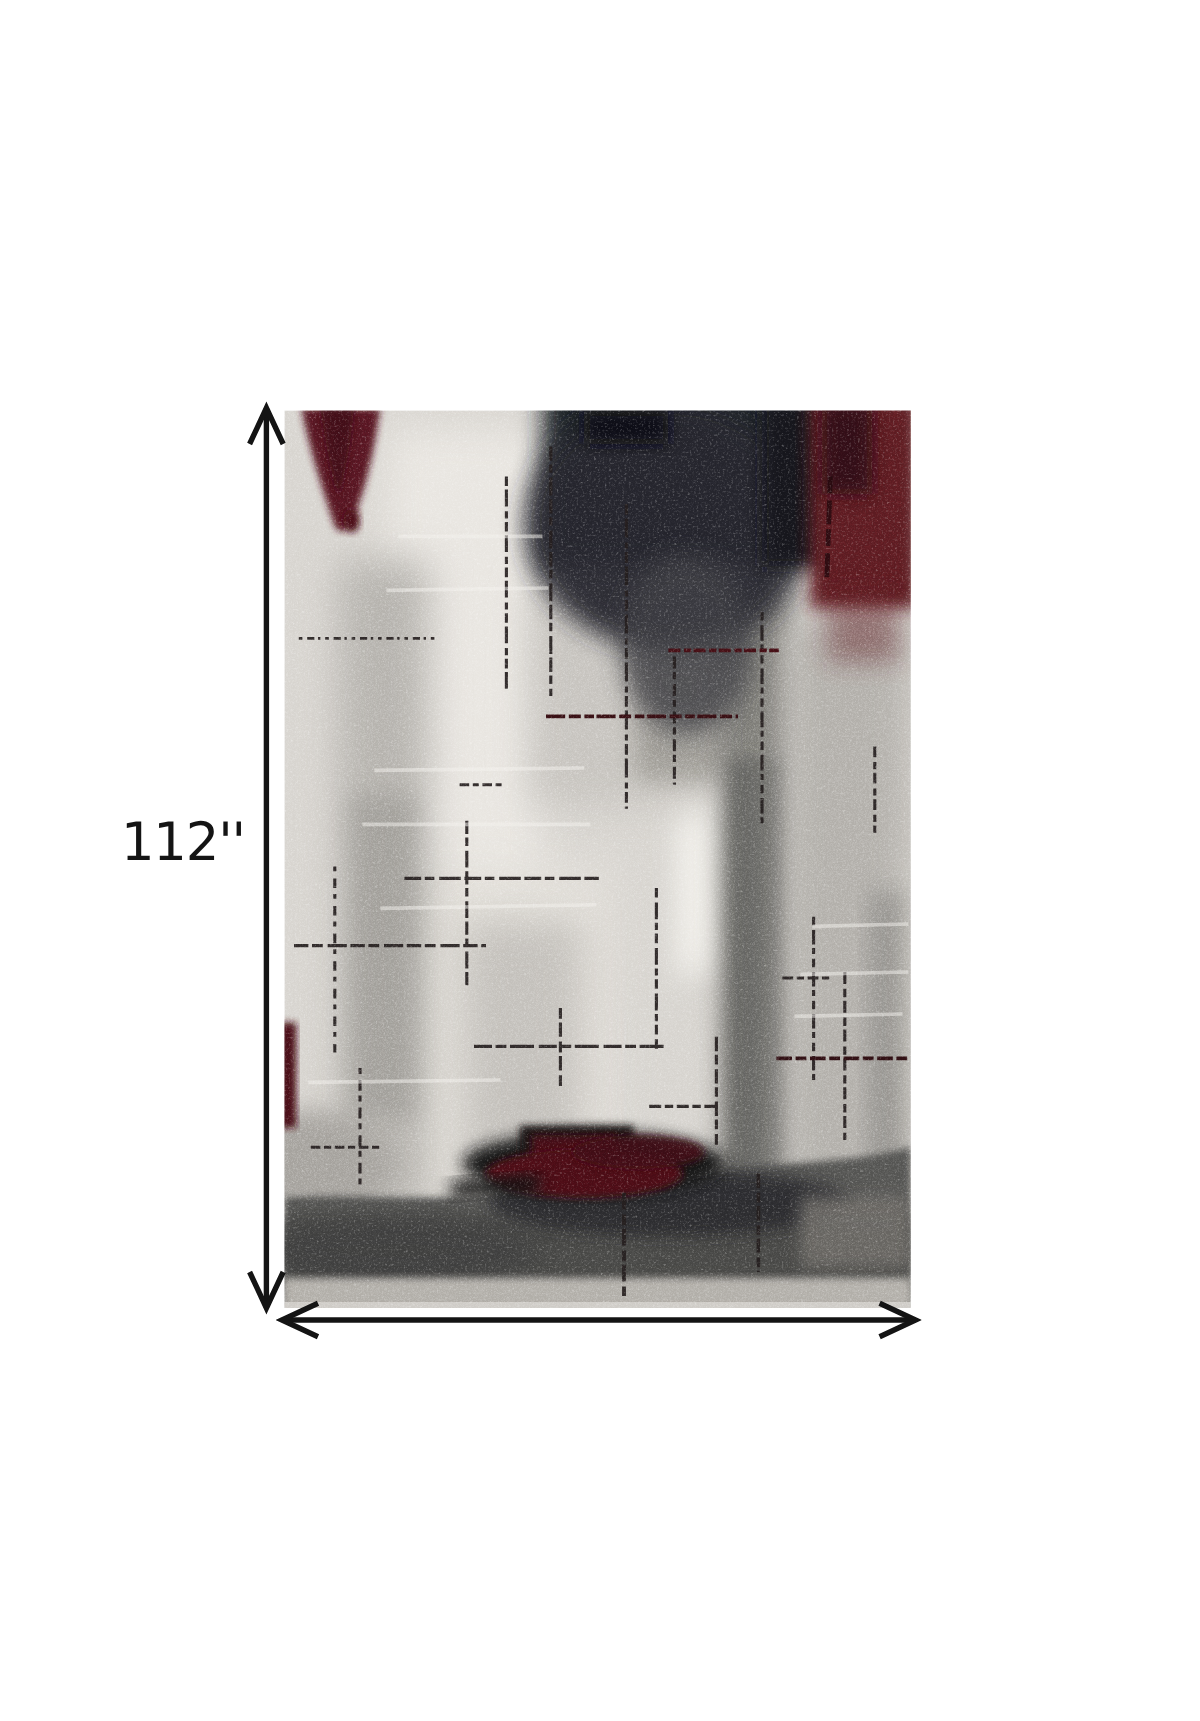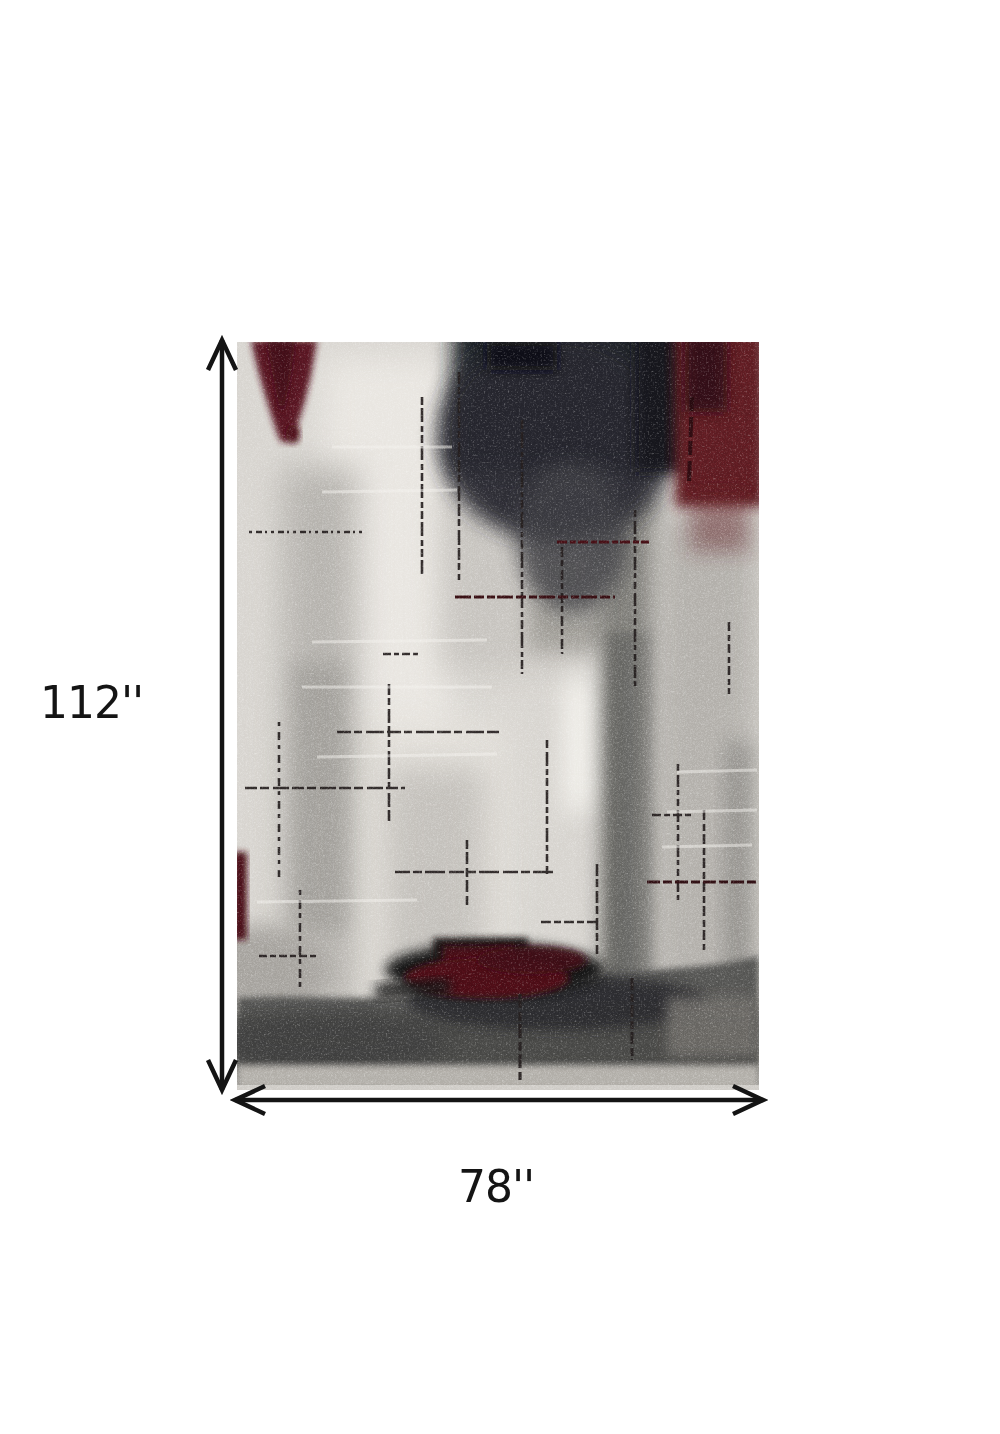--- a/index.html
+++ b/index.html
@@ -14,21 +14,21 @@
     position:absolute;left:237px;top:342px;width:522px;height:748px;
   }
   .dim-arrow{position:absolute;}
   .dim-arrow.vertical{left:200px;top:334px;}
   .dim-arrow.horizontal{left:230px;top:1078px;}
   .dim-label{
     position:absolute;
     font-size:44px;
     letter-spacing:-1px;
     color:#141414;
-    text-align:left;
+    text-align:right;
     line-height:44px;
     white-space:nowrap;
   }
   .dim-label.height{left:40px;top:681px;width:164px;}
   .dim-label.width{left:458px;top:1165px;width:164px;}
 </style>
 </head>
 <body>
 
 <div class="canvas">
@@ -192,15 +192,14 @@
 
   <svg class="dim-arrow horizontal" width="538" height="44" viewBox="0 0 538 44" aria-hidden="true">
     <g stroke="#141414" stroke-width="4.5" fill="none">
       <line x1="5" y1="22" x2="533" y2="22"></line>
       <path d="M 35 8 L 5 22 L 35 36"></path>
       <path d="M 503 8 L 533 22 L 503 36"></path>
     </g>
   </svg>
 
   <div class="dim-label height">112''</div>
-  <div class="dim-label width">78''</div>
 
 </div>
 
 </body></html>

